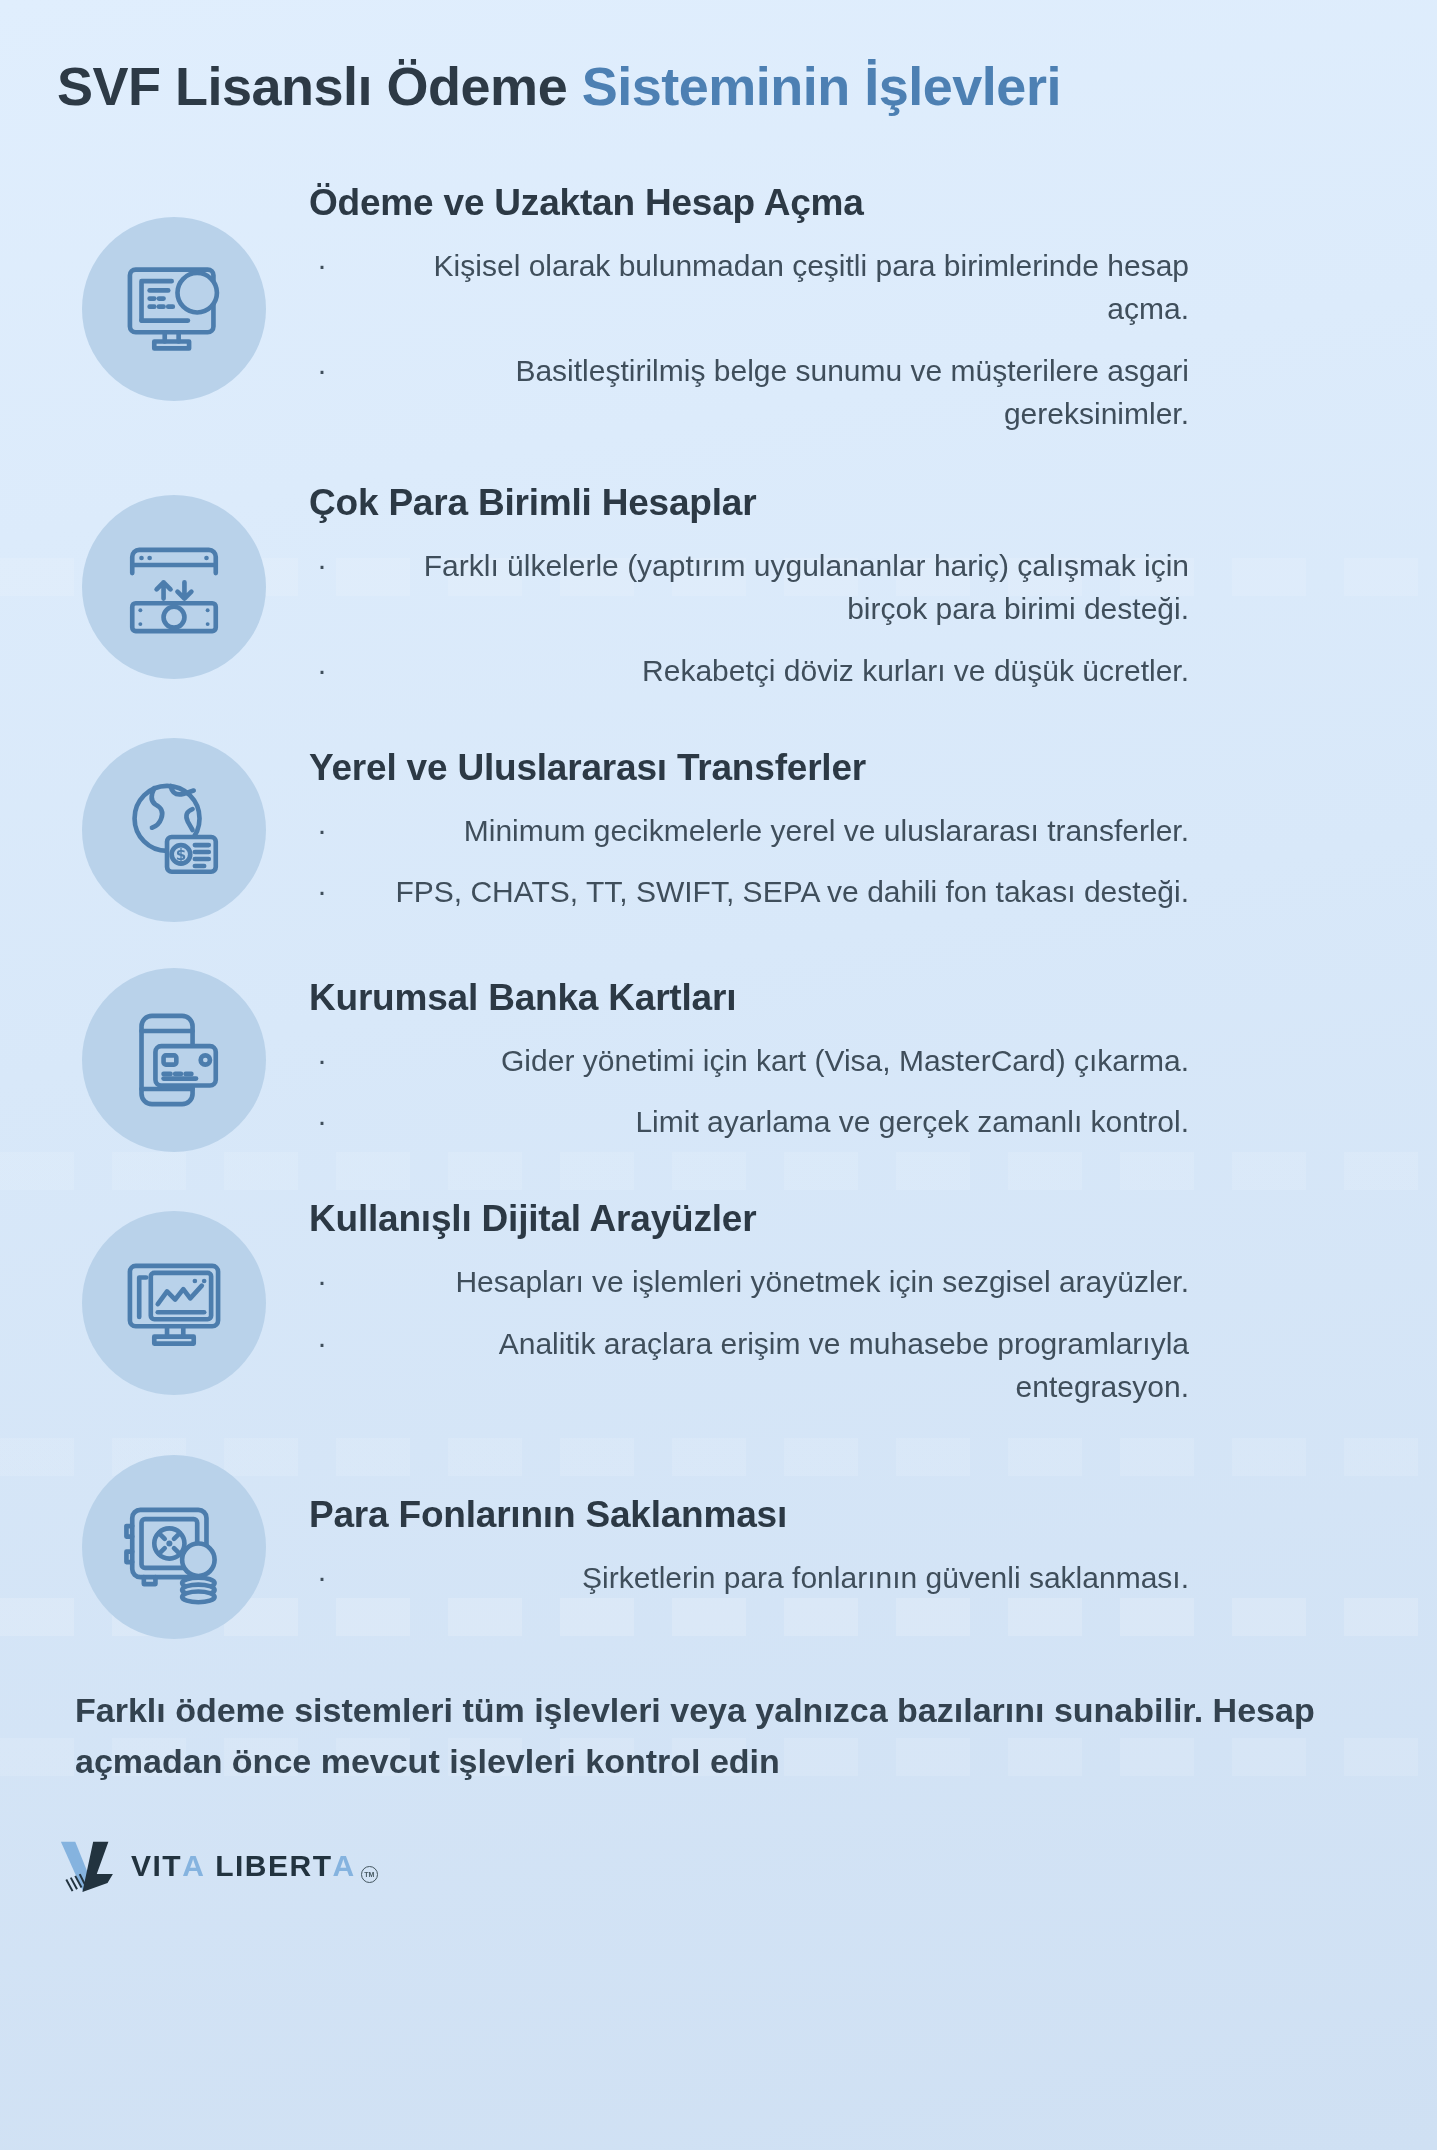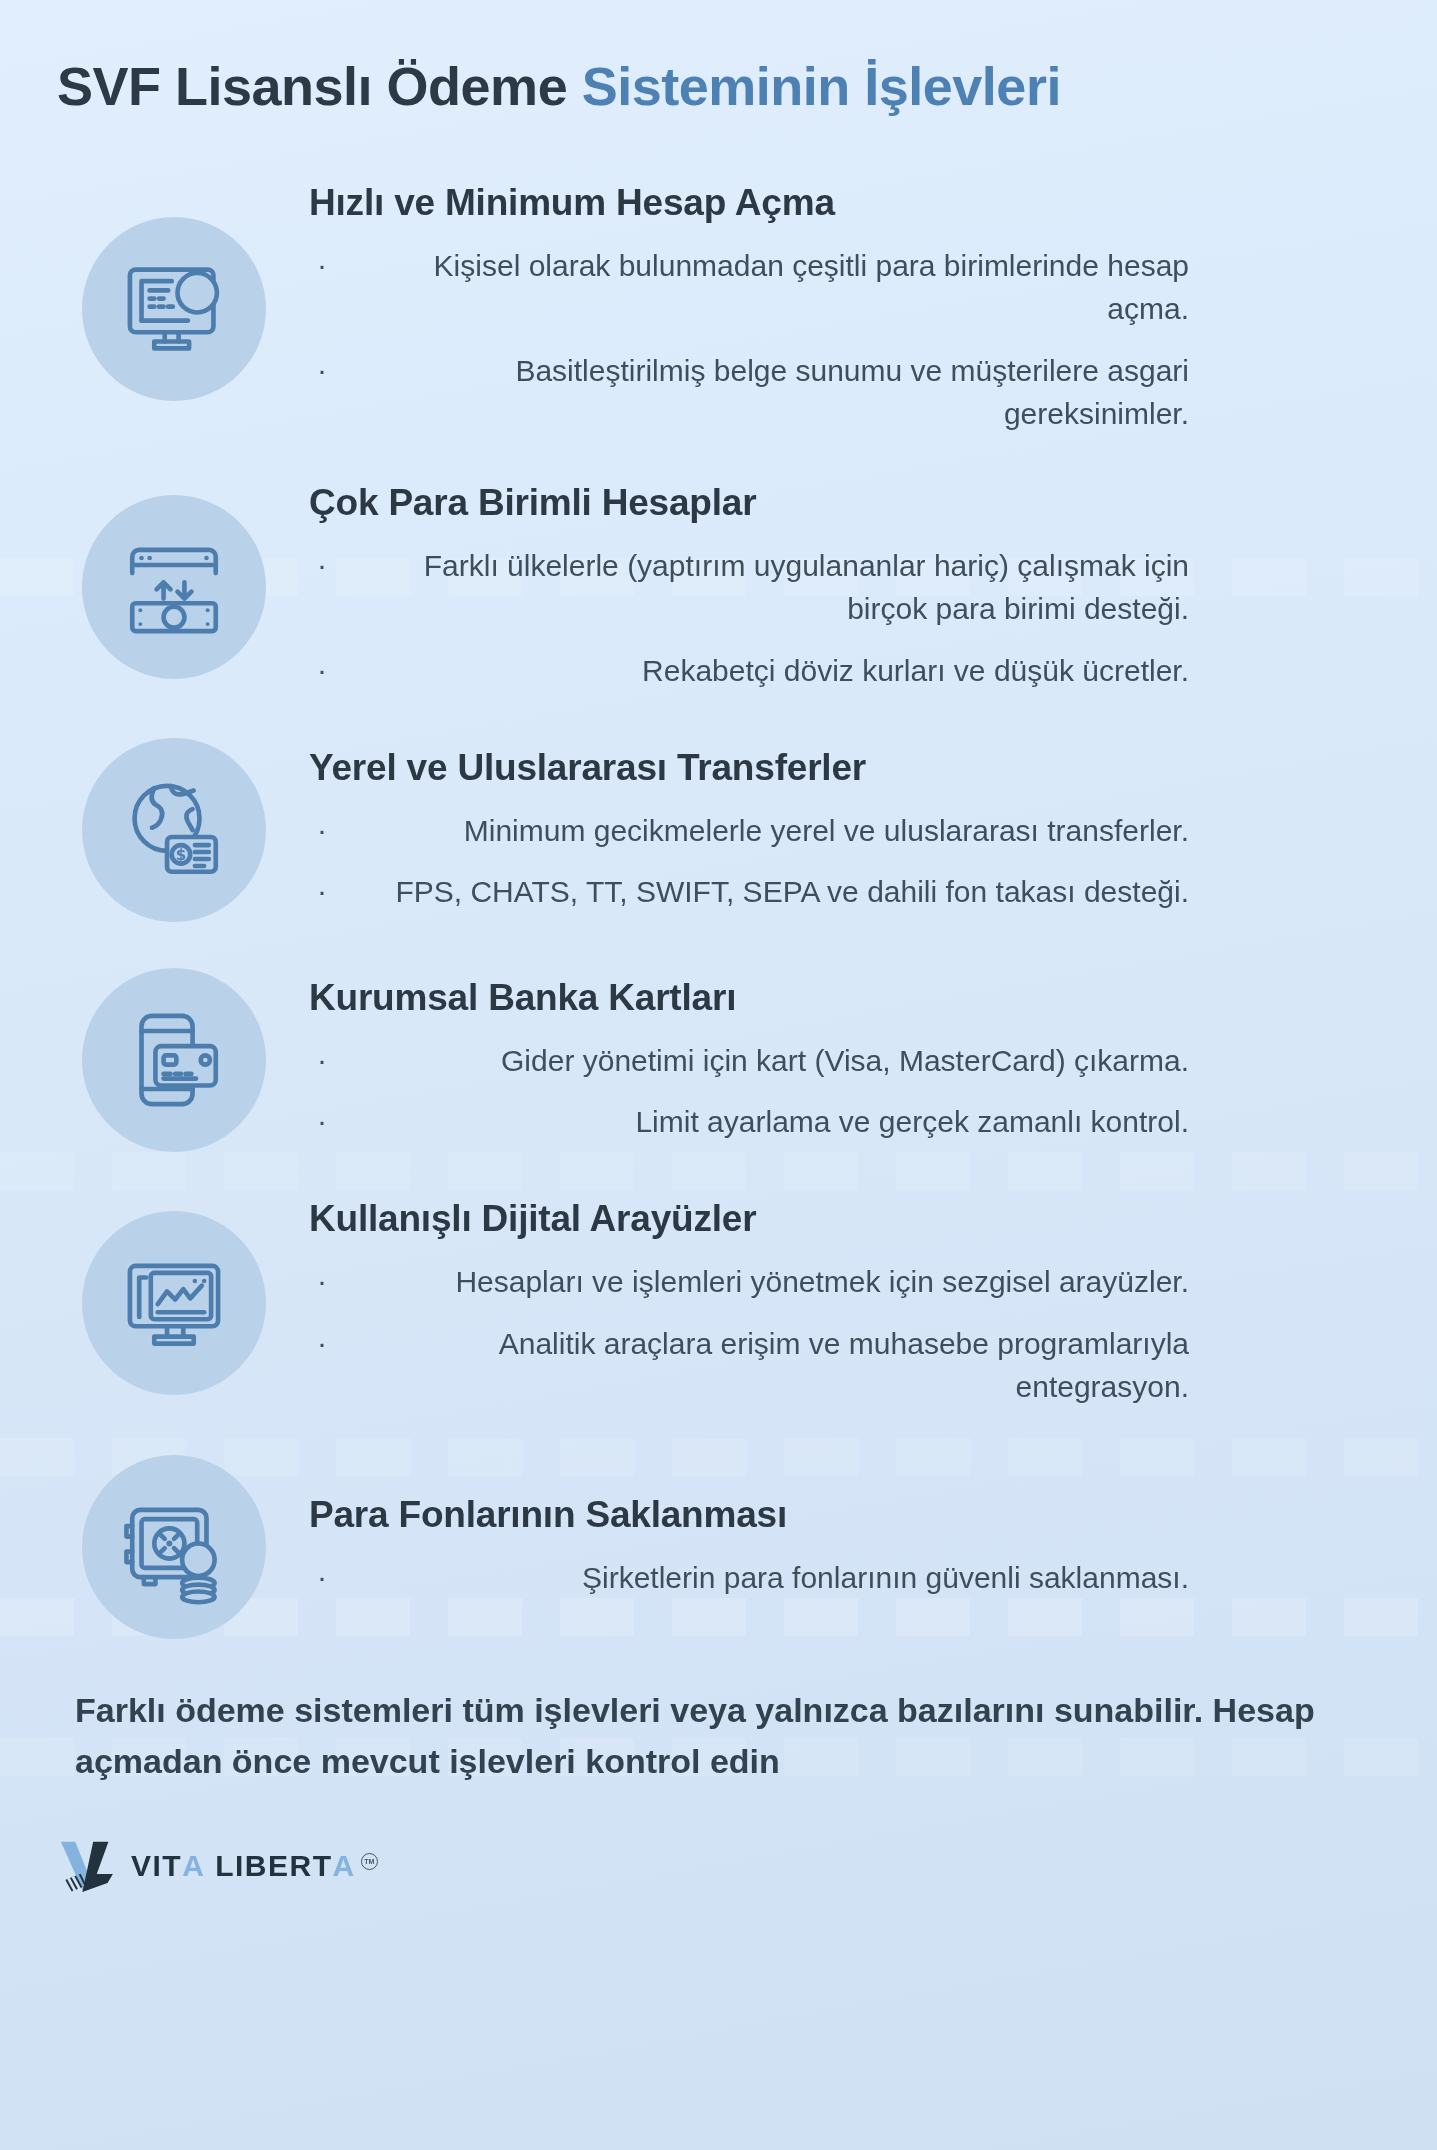--- a/index.html
+++ b/index.html
@@ -47,21 +47,21 @@
 
   .footer-note {
     margin-top:26px; max-width:1290px;
     font-size:34px; font-weight:700; line-height:1.52; color:#33424f;margin-left:18px;
   }
 
   .logo-row { margin-top:52px; display:flex; align-items:center; }
   .logo-mark { width:58px; height:52px; margin-right:16px; flex:0 0 auto; }
   .logo-text {
     font-size:30px; font-weight:800; letter-spacing:1.5px; color:#22333f;
-    display:flex; align-items:center; white-space:pre;
+    display:flex; align-items:flex-end; white-space:pre;
   }
   .logo-text .lt-accent { color:#85b3df; }
   .tm-badge {
     display:inline-flex; align-items:center; justify-content:center;
     width:17px; height:17px; border:1.6px solid #44565f; border-radius:50%;
     font-size:7px; font-weight:700; letter-spacing:0; color:#44565f;
     margin-left:5px; margin-top:-8px;
   }
   .ic { stroke:#4c7dad; fill:none; stroke-width:4; stroke-linecap:round; stroke-linejoin:round; }
   .ic .fillbg { fill:#b9d2ea; }
@@ -91,21 +91,21 @@
     <path d="M29 41 h4 M37 41 h4"></path>
     <path d="M29 48 h4 M37 48 h4 M45 48 h4"></path>
     <path d="M22 60 h40"></path>
     <circle class="fillbg" cx="70" cy="36" r="17"></circle>
     <path d="M42 70 v8 M54 70 v8"></path>
     <path d="M33 78 h30 v6 h-30 z"></path>
   </svg>
           </div>
     </div>
     <div class="content">
-      <h2 class="sec-heading">Hızlı ve Minimum Hesap Açma</h2>
+      <h2 class="sec-heading">Ödeme ve Uzaktan Hesap Açma</h2>
       <ul class="bullets">
             <li>Kişisel olarak bulunmadan çeşitli para birimlerinde hesap açma.</li>
             <li>Basitleştirilmiş belge sunumu ve müşterilere asgari gereksinimler.</li>
           </ul>
     </div>
   </section>
 
   <section class="row">
     <div class="icon-wrap">
       <div class="icon-circle">

